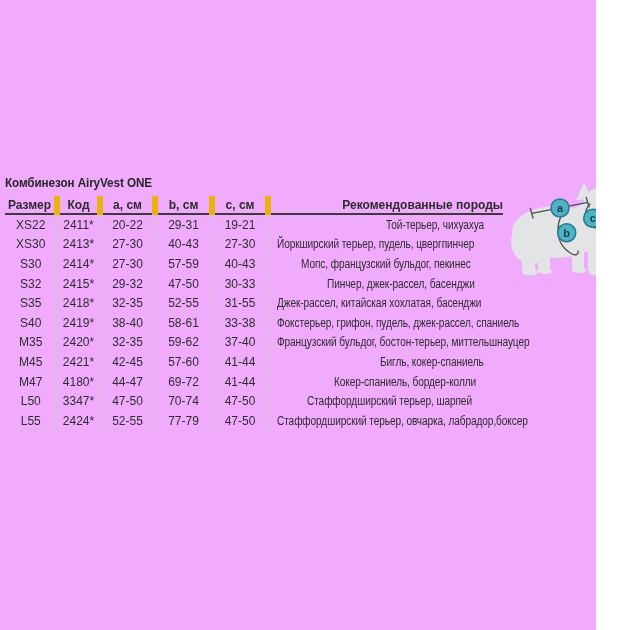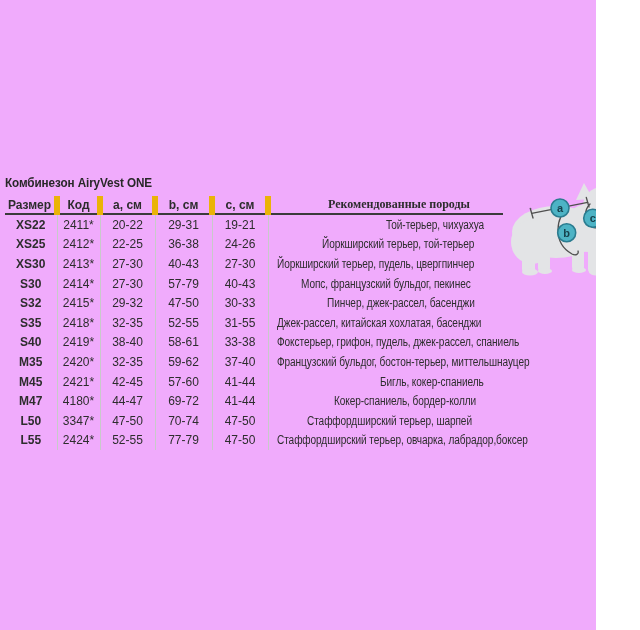--- a/index.html
+++ b/index.html
@@ -47,34 +47,33 @@
     height: 17px;
     padding: 0;
     font-weight: 700;
     text-align: center;
     vertical-align: middle;
     border-bottom: 2px solid #3b3b3b;
     border-right: 6px solid #eab308;
     white-space: nowrap;
   }
   table.size-table th.col-breeds {
-    text-align: center;
+    text-align: right;
     padding-left: 24px;
     border-right: none;
-    font-family: Liberation Serif, serif;
   }
   table.size-table td {
     height: 19.6px;
     padding: 0;
     text-align: center;
     vertical-align: middle;
     border-right: 1px solid #c8c9ca;
     white-space: nowrap;
   }
-  table.size-table td.col-size { font-weight: 700; }
+  table.size-table td.col-size { font-weight: 400; }
   table.size-table td.col-breeds {
     text-align: right;
     padding-left: 8px;
     border-right: none;
   }
   table.size-table td.col-breeds span {
     display: inline-block;
     transform: scaleX(0.84);
     transform-origin: 0 50%;
     letter-spacing: -0.1px;
@@ -123,40 +122,32 @@
     <tbody>
         <tr>
           <td class="col-size"><span>XS22</span></td>
           <td class="col-code"><span>2411*</span></td>
           <td class="col-a"><span>20-22</span></td>
           <td class="col-b"><span>29-31</span></td>
           <td class="col-c"><span>19-21</span></td>
           <td class="col-breeds"><span>Той-терьер, чихуахуа</span></td>
         </tr>
         <tr>
-          <td class="col-size"><span>XS25</span></td>
-          <td class="col-code"><span>2412*</span></td>
-          <td class="col-a"><span>22-25</span></td>
-          <td class="col-b"><span>36-38</span></td>
-          <td class="col-c"><span>24-26</span></td>
-          <td class="col-breeds"><span>Йоркширский терьер, той-терьер</span></td>
-        </tr>
-        <tr>
           <td class="col-size"><span>XS30</span></td>
           <td class="col-code"><span>2413*</span></td>
           <td class="col-a"><span>27-30</span></td>
           <td class="col-b"><span>40-43</span></td>
           <td class="col-c"><span>27-30</span></td>
           <td class="col-breeds"><span>Йоркширский терьер, пудель, цвергпинчер</span></td>
         </tr>
         <tr>
           <td class="col-size"><span>S30</span></td>
           <td class="col-code"><span>2414*</span></td>
           <td class="col-a"><span>27-30</span></td>
-          <td class="col-b"><span>57-79</span></td>
+          <td class="col-b"><span>57-59</span></td>
           <td class="col-c"><span>40-43</span></td>
           <td class="col-breeds"><span>Мопс, французский бульдог, пекинес</span></td>
         </tr>
         <tr>
           <td class="col-size"><span>S32</span></td>
           <td class="col-code"><span>2415*</span></td>
           <td class="col-a"><span>29-32</span></td>
           <td class="col-b"><span>47-50</span></td>
           <td class="col-c"><span>30-33</span></td>
           <td class="col-breeds"><span>Пинчер, джек-рассел, басенджи</span></td>

